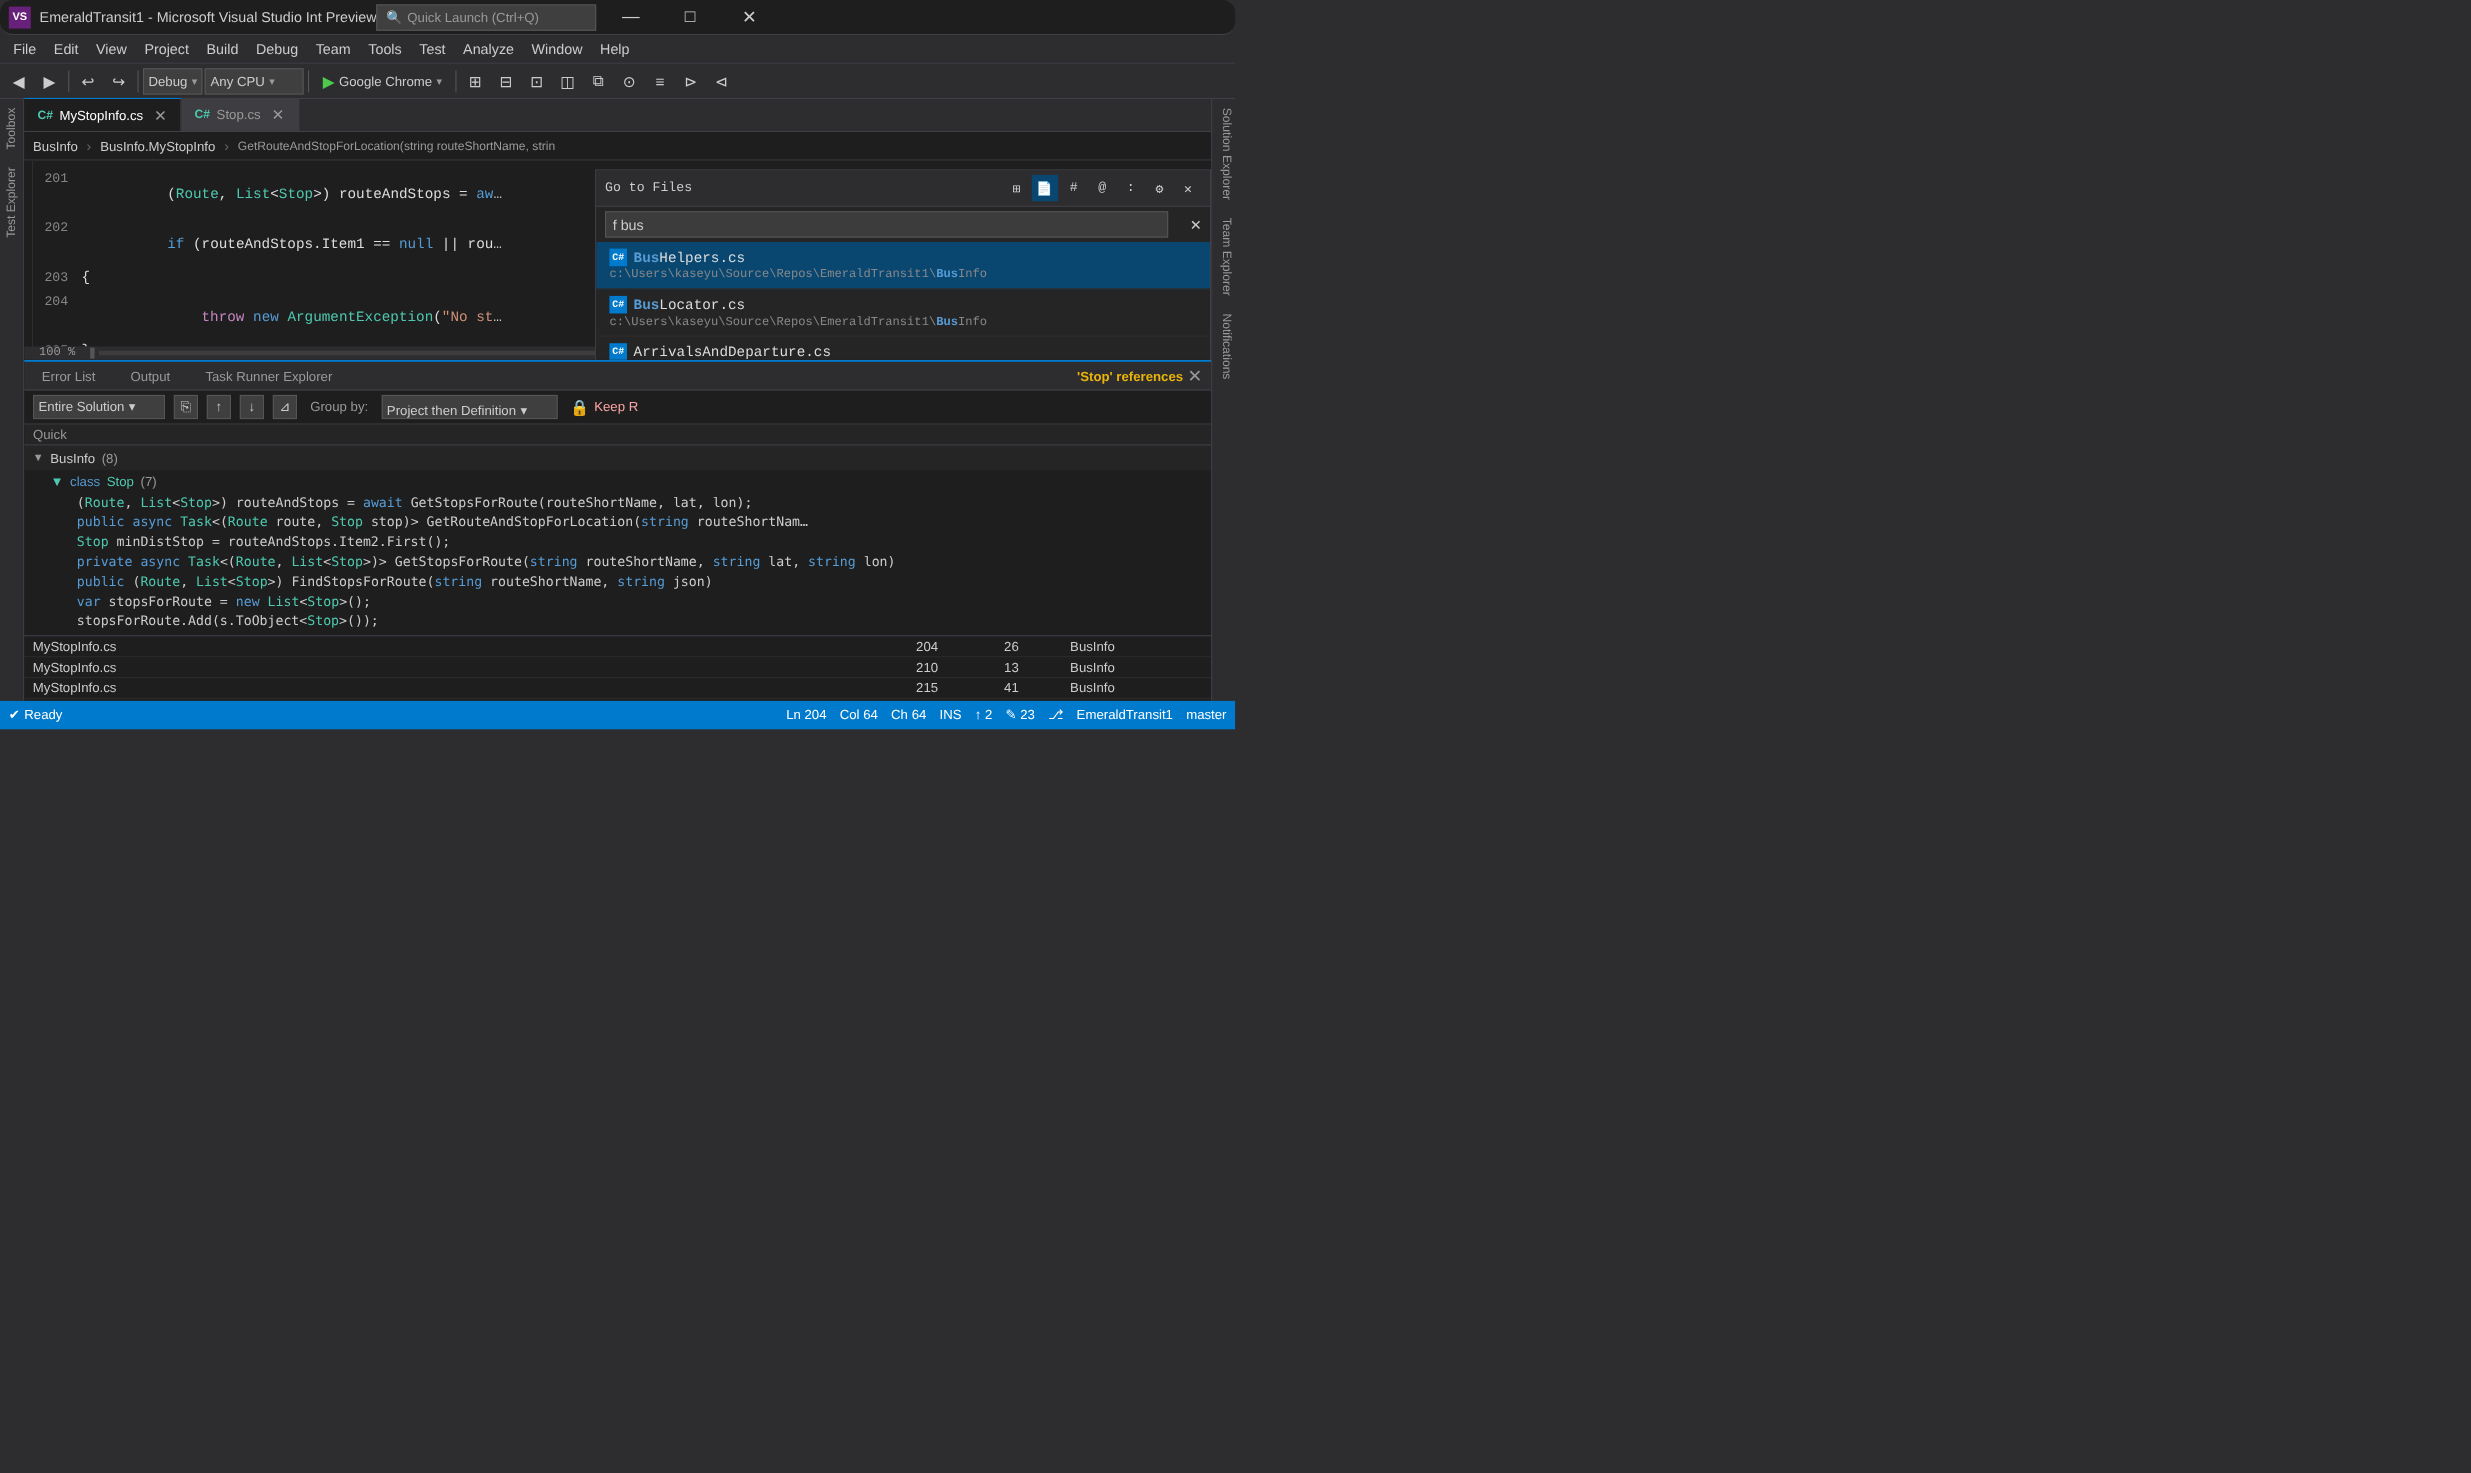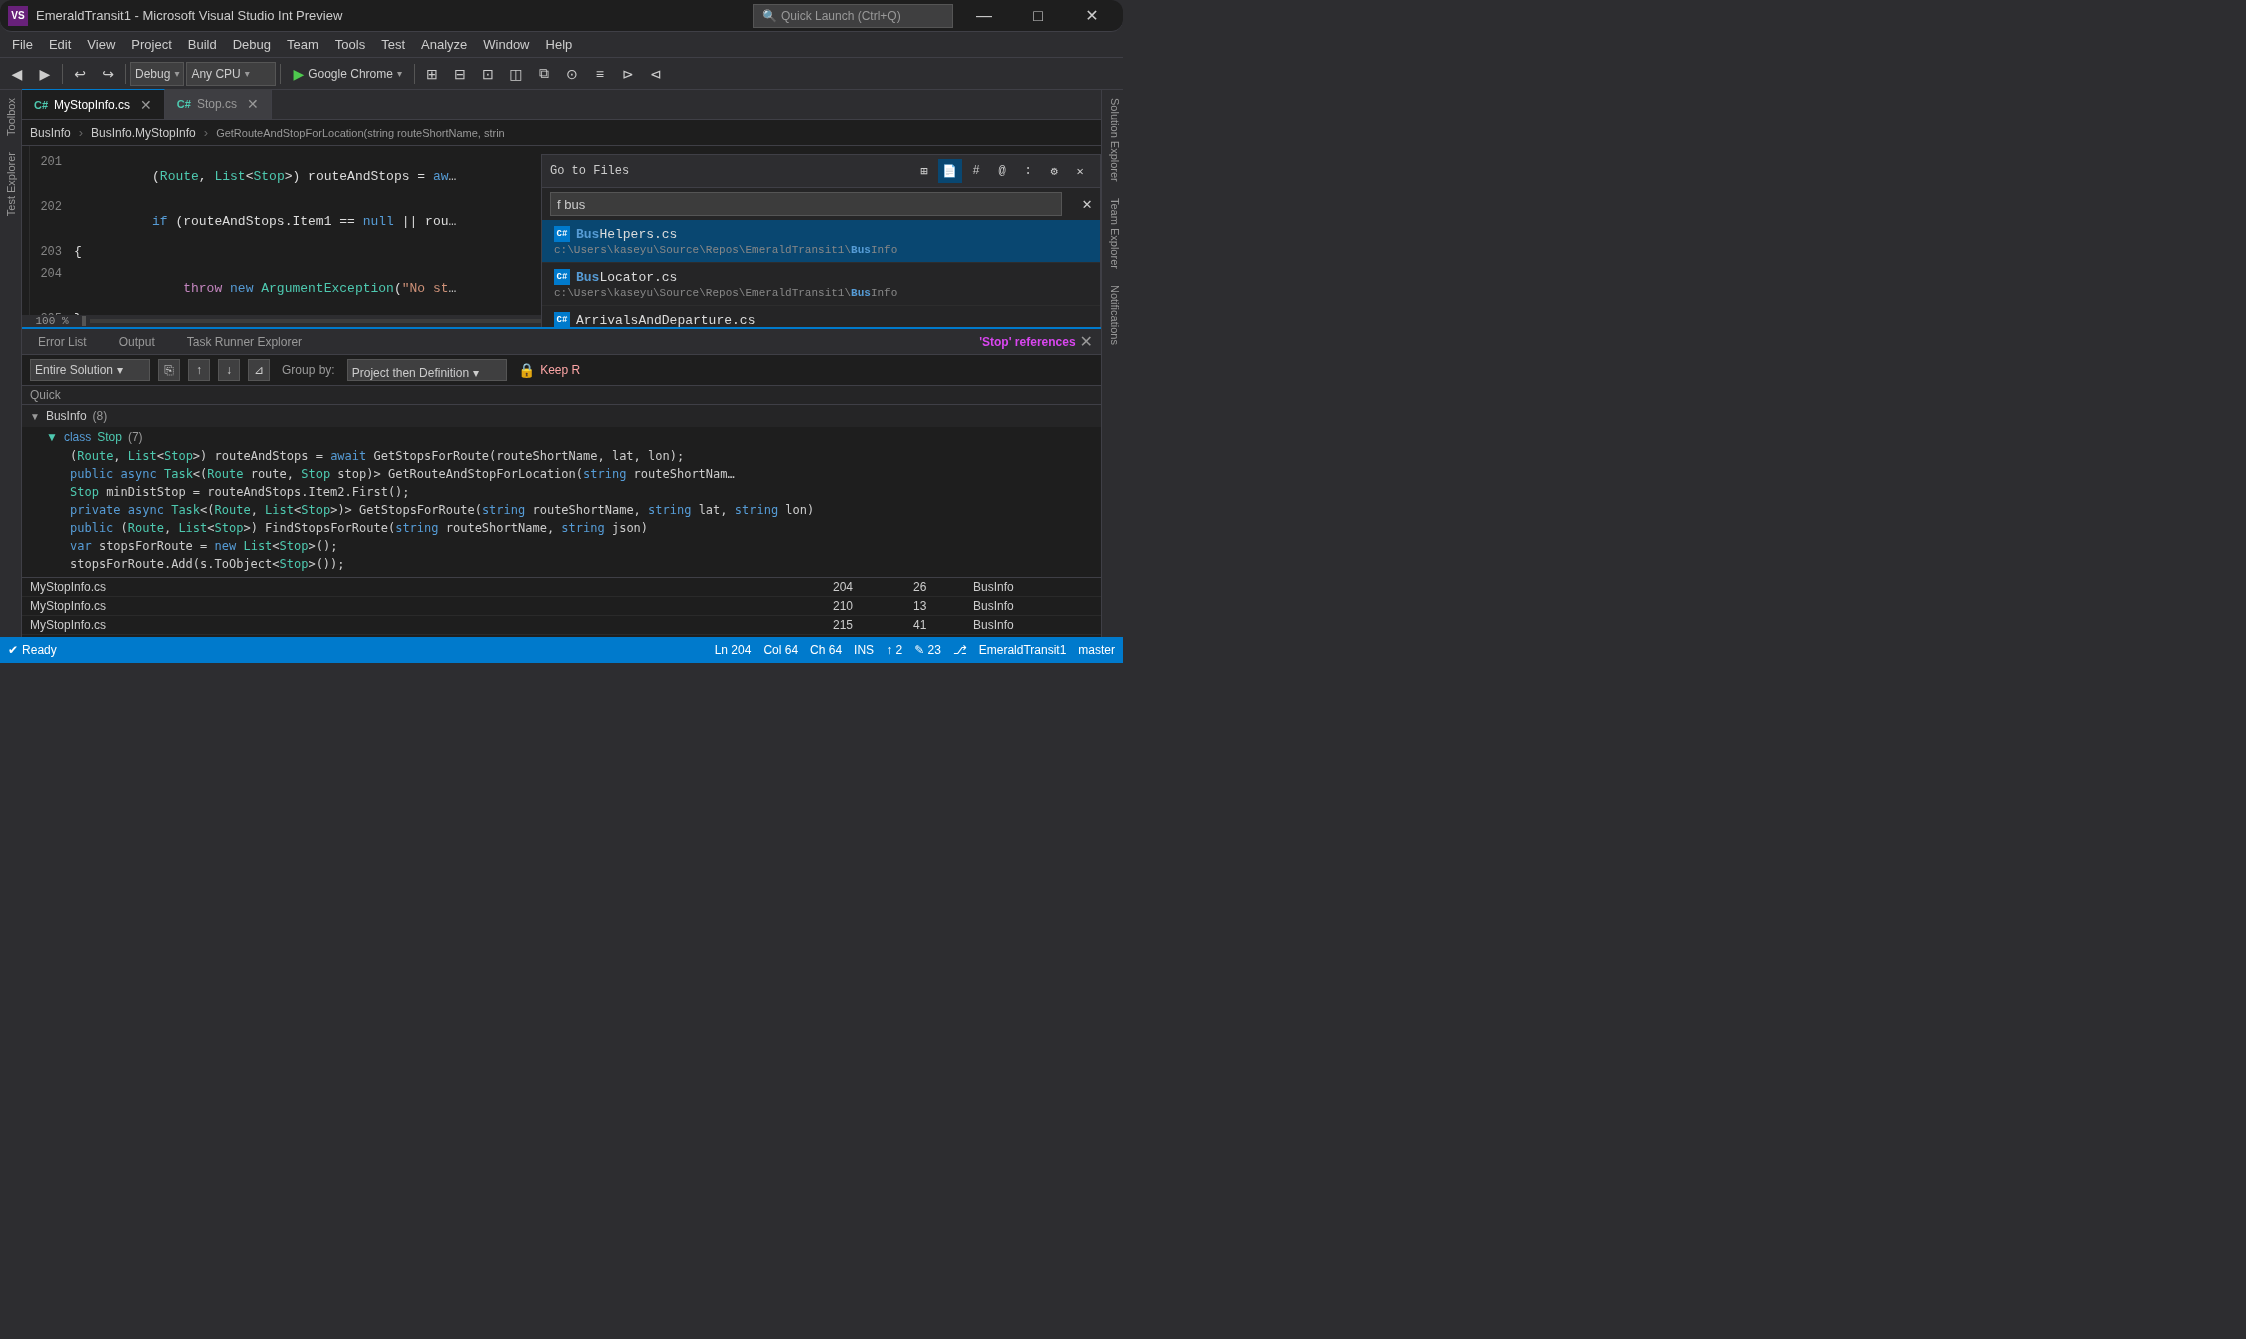--- a/index.html
+++ b/index.html
@@ -1,19 +1,19 @@
 <!DOCTYPE html>
 <html><head>
   <meta charset="utf-8">
   <style>
     * { margin: 0; padding: 0; box-sizing: border-box; }
     body { font-family: 'Segoe UI', sans-serif; font-size: 13px; background: #2d2d30; color: #dcdcdc; width: 1123px; height: 669px; overflow: hidden; position: relative; }
 
     
-    .title-bar { background: #1e1e1e; height: 32px; display: flex; align-items: center; justify-content: space-between; padding: 0 8px; border-bottom: 1px solid #3f3f46; border-radius: 12px; }
+    .title-bar { background: #1e1e1e; height: 32px; display: flex; align-items: center; padding: 0 8px; border-bottom: 1px solid #3f3f46; border-radius: 12px; }
     .title-bar-left { display: flex; align-items: center; gap: 8px; }
     .title-bar-logo { width: 20px; height: 20px; background: #68217a; display: flex; align-items: center; justify-content: center; font-size: 10px; color: white; font-weight: bold; }
     .title-bar-text { color: #cccccc; font-size: 13px; }
     .title-btn { width: 46px; height: 32px; display: flex; align-items: center; justify-content: center; color: #cccccc; cursor: pointer; font-size: 16px; }
 
     
     .quick-launch { display: flex; align-items: center; background: #3f3f40; border: 1px solid #555; height: 24px; padding: 0 8px; gap: 4px; min-width: 200px; color: #999; font-size: 12px; }
 
     
     .menu-bar { background: #2d2d30; height: 26px; display: flex; align-items: center; padding: 0 4px; border-bottom: 1px solid #3f3f46; }
@@ -78,21 +78,21 @@
     .file-item-name { font-size: 13px; color: #dcdcdc; display: flex; align-items: center; gap: 6px; }
     .file-item-name .highlight { color: #569cd6; font-weight: bold; }
     .file-item-path { font-size: 11px; color: #888; }
     .file-item-path .highlight { color: #569cd6; font-weight: bold; }
     .cs-icon { width: 16px; height: 16px; background: #007acc; color: white; font-size: 9px; display: inline-flex; align-items: center; justify-content: center; font-weight: bold; flex-shrink: 0; }
 
     
     .bottom-panel { height: 310px; background: #1e1e1e; border-top: 2px solid #007acc; display: flex; flex-direction: column; }
     .bottom-tab-bar { background: #2d2d30; height: 26px; display: flex; align-items: center; justify-content: space-between; padding: 0 8px; border-bottom: 1px solid #3f3f46; }
     .bottom-tab { font-size: 12px; color: #999; padding: 2px 8px; cursor: pointer; }
-    .bottom-panel-title { font-size: 12px; color: #d946ef; font-weight: bold; }
+    .bottom-panel-title { font-size: 12px; color: #eab308; font-weight: bold; }
     .bottom-content { flex: 1; overflow: hidden; display: flex; flex-direction: column; }
     .references-header { display: flex; align-items: center; gap: 8px; padding: 4px 8px; border-bottom: 1px solid #3f3f46; }
     .scope-dropdown { height: 22px; background: #3f3f40; border: 1px solid #555; color: #ccc; font-size: 12px; padding: 0 4px; display: flex; align-items: center; gap: 4px; cursor: pointer; min-width: 120px; }
     .groupby-dropdown { height: 22px; background: #3f3f40; border: 1px solid #555; color: #ccc; font-size: 12px; padding: 0 4px; display: flex; align-items: flex-end; gap: 4px; cursor: pointer; min-width: 160px; }
     .ref-toolbar-btn { width: 22px; height: 22px; display: flex; align-items: center; justify-content: center; color: #ccc; cursor: pointer; font-size: 12px; border: 1px solid #555; background: #3f3f40; }
 
     .references-table { flex: 1; overflow-y: auto; }
     .ref-table-header { display: grid; grid-template-columns: 1fr 80px 60px 120px; padding: 2px 8px; background: #252526; border-bottom: 1px solid #3f3f46; font-size: 12px; color: #999; }
     .ref-group { padding: 0; }
     .ref-group-header { display: flex; align-items: center; gap: 6px; padding: 4px 8px; background: #252526; font-size: 12px; color: #ccc; cursor: pointer; }

